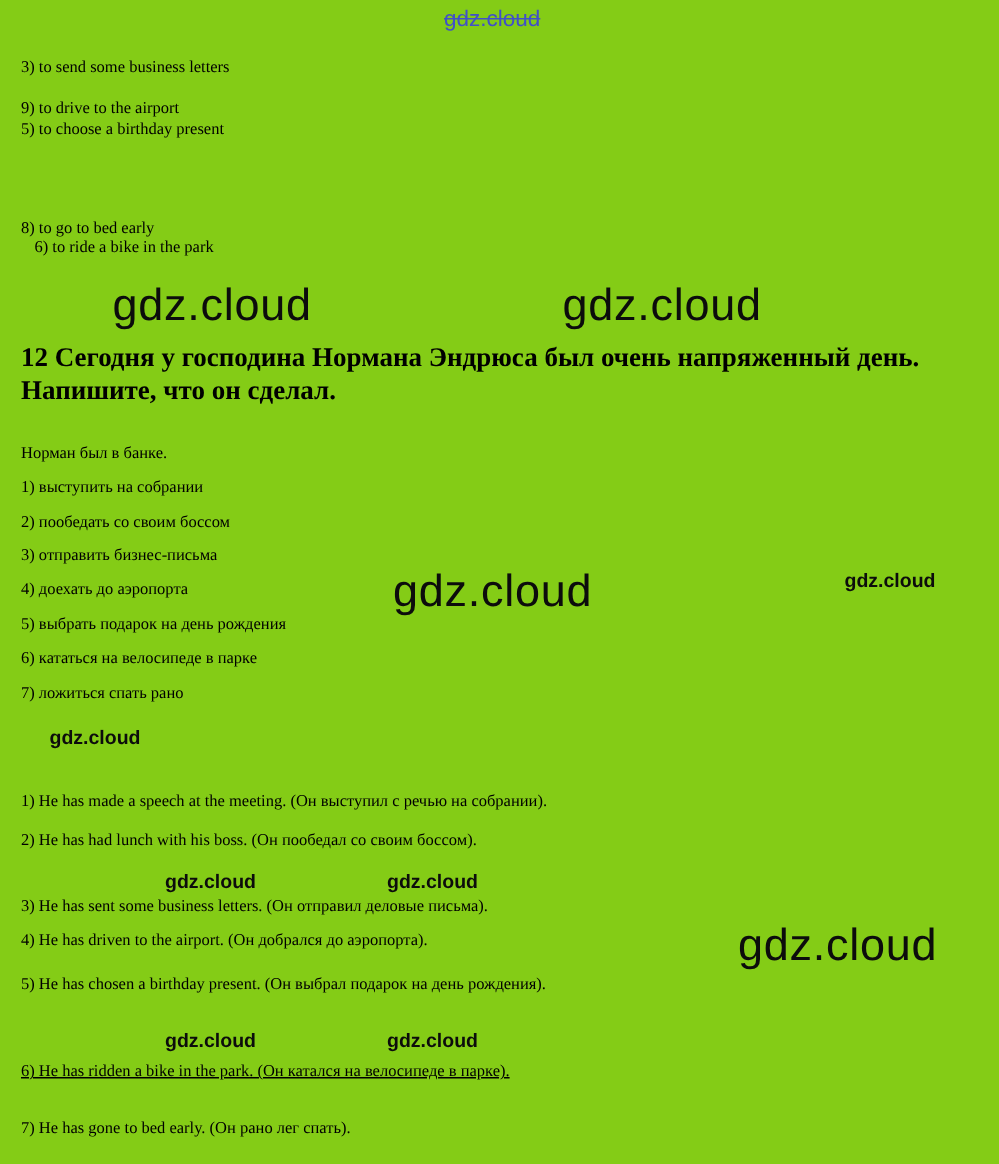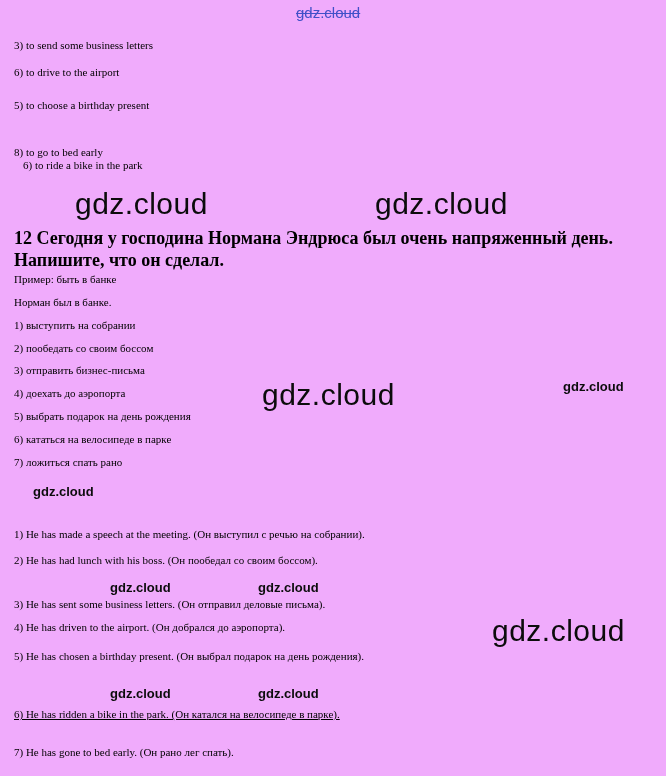--- a/index.html
+++ b/index.html
@@ -6,21 +6,21 @@
   html, body { margin: 0; padding: 0; }
   body {
     width: 666px; height: 776px;
     background: #ffffff;
     font-family: "Liberation Serif", serif;
     color: #000000;
   }
   #page {
     position: relative;
     width: 666px; height: 776px;
-    background: #f0abfc;
+    background: #84cc16;
     overflow: hidden;
   }
   .line {
     position: absolute;
     font-size: 11px;
     line-height: 1.2;
     white-space: nowrap;
     color: #000000;
   }
   .heading {
@@ -57,32 +57,31 @@
 </style>
 </head>
 <body>
 
 <div id="page">
 
   <span class="wm wm-top" style="left:296px; top:4px;">gdz.cloud</span>
 
   <div>
     <div class="line" style="left:14px; top:39px;">3) to send some business letters</div>
-    <div class="line" style="left:14px; top:66px;">6) to drive to the airport</div>
-    <div class="line" style="left:14px; top:99px;">5) to choose a birthday present</div>
+    <div class="line" style="left:14px; top:66px;">9) to drive to the airport</div>
+    <div class="line" style="left:14px; top:80px;">5) to choose a birthday present</div>
     <div class="line" style="left:23px; top:119px;margin-top:40px;">6) to ride a bike in the park</div>
     <div class="line" style="left:14px; top:146px;">8) to go to bed early</div>
   </div>
 
   <span class="wm wm-lg" style="left:75px;  top:187px;">gdz.cloud</span>
   <span class="wm wm-lg" style="left:375px; top:187px;">gdz.cloud</span>
 
   <div class="heading" style="left:14px; top:228px;">12 Сегодня у господина Нормана Эндрюса был очень напряженный день. Напишите, что он сделал.</div>
 
-  <div class="line" style="left:14px; top:273px;">Пример: быть в банке</div>
   <div class="line" style="left:14px; top:296px;">Норман был в банке.</div>
 
   <div>
     <div class="line" style="left:14px; top:319px;">1) выступить на собрании</div>
     <div class="line" style="left:14px; top:342px;">2) пообедать со своим боссом</div>
     <div class="line" style="left:14px; top:364px;">3) отправить бизнес-письма</div>
     <div class="line" style="left:14px; top:387px;">4) доехать до аэропорта</div>
     <div class="line" style="left:14px; top:410px;">5) выбрать подарок на день рождения</div>
     <div class="line" style="left:14px; top:433px;">6) кататься на велосипеде в парке</div>
     <div class="line" style="left:14px; top:456px;">7) ложиться спать рано</div>

